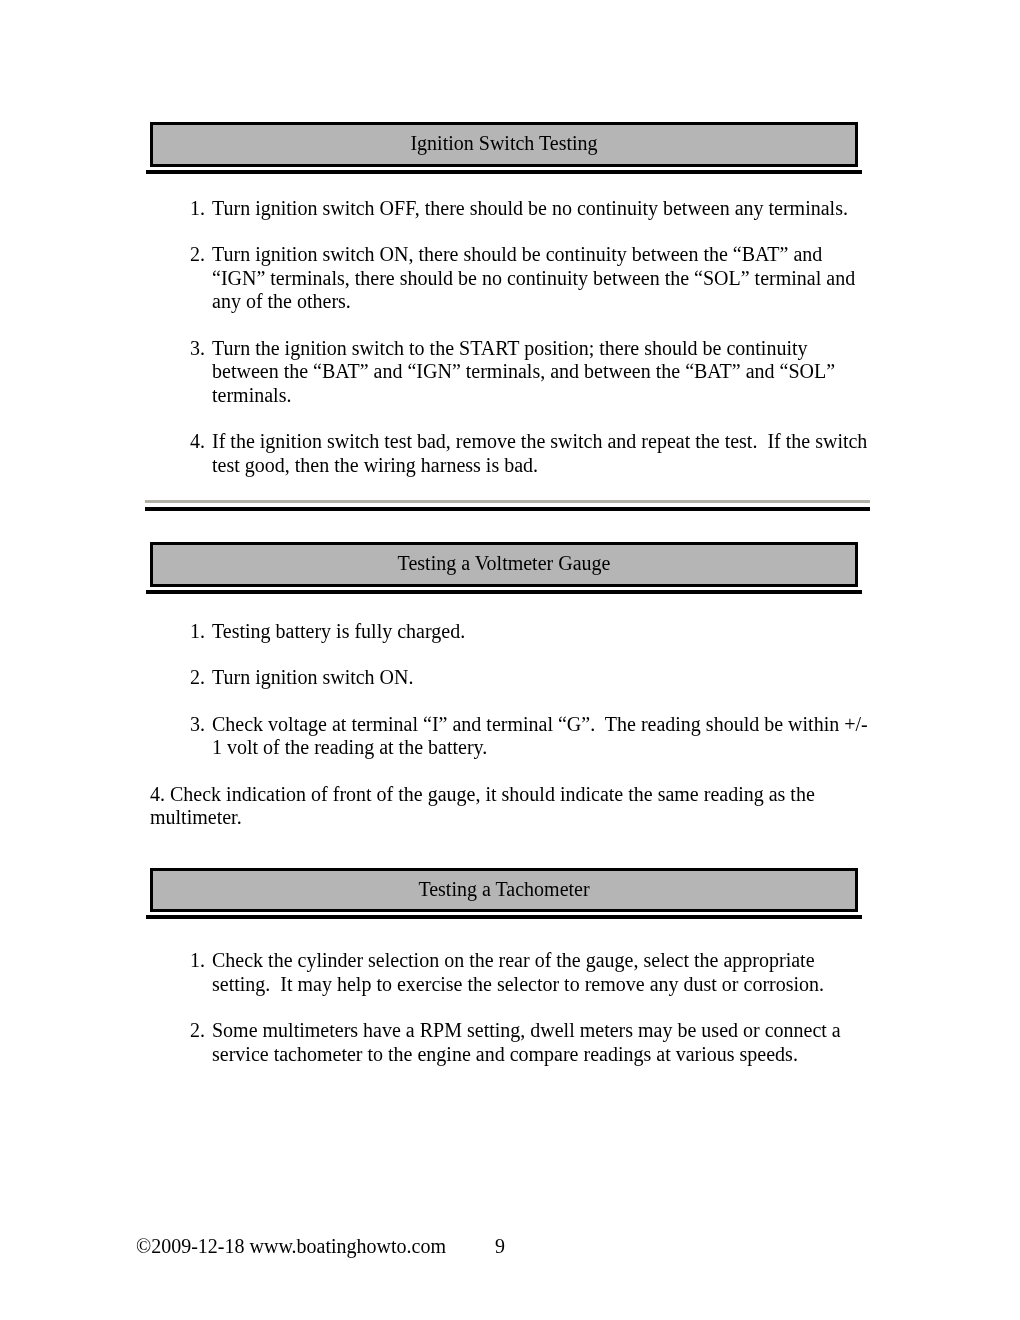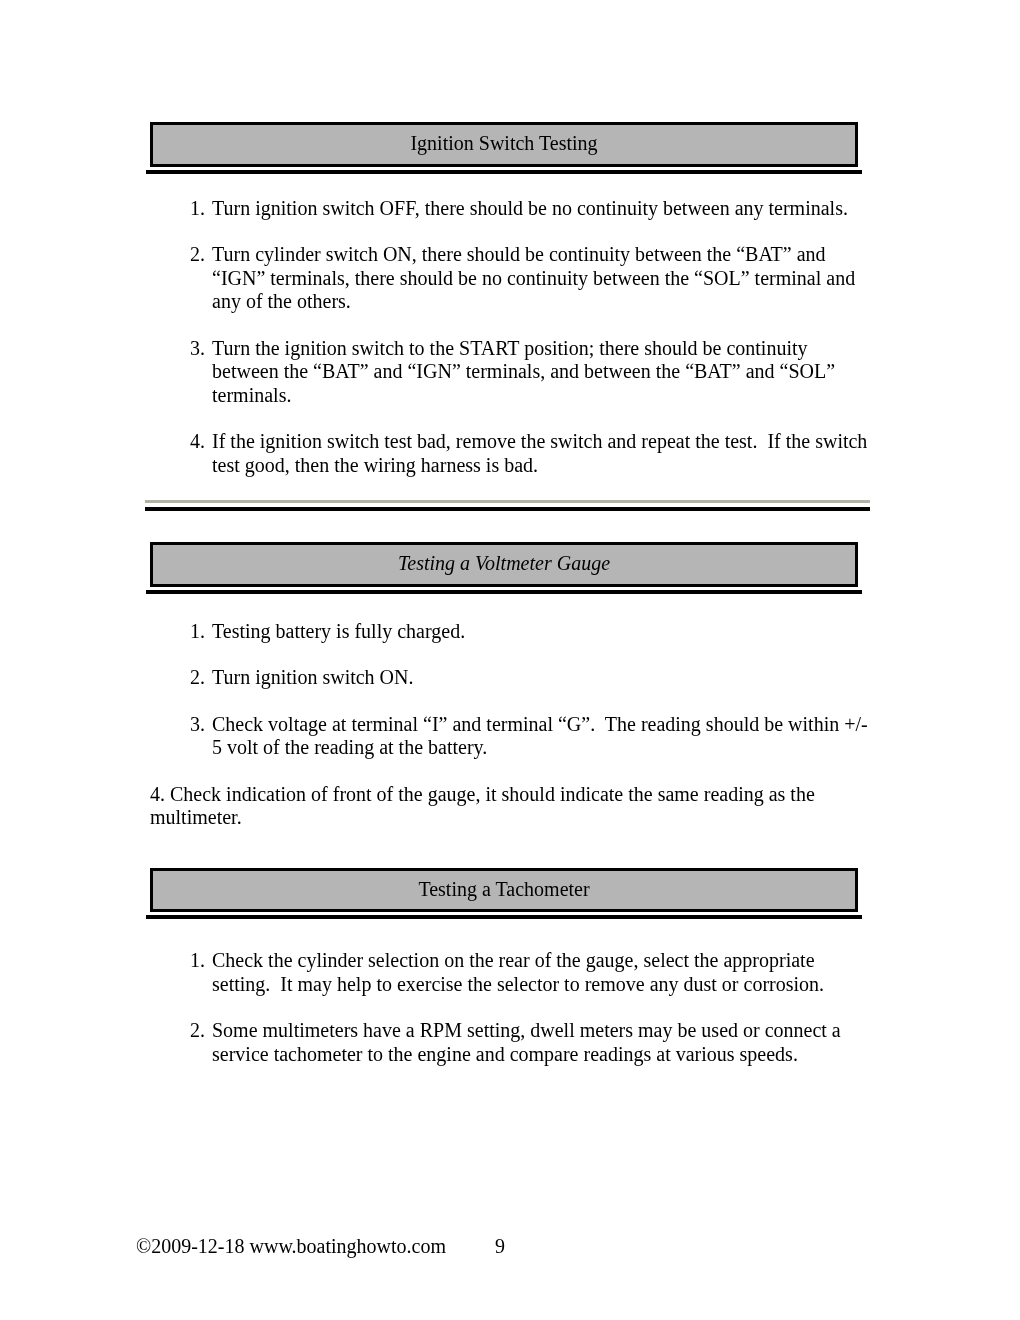--- a/index.html
+++ b/index.html
@@ -16,21 +16,21 @@
     background: #ffffff;
     overflow: hidden;
     font-family: "Liberation Serif", serif;
     font-size: 20px;
     line-height: 23.5px;
     color: #000000;
   }
   
   .hdr-wrap { margin-left: 150px; margin-right: 162px; }
   .hdr-wrap.first  { padding-top: 122px; }
-  .hdr-wrap.second { margin-top: 31px; font-style: italic; }
+  .hdr-wrap.second { margin-top: 31px; }
   .hdr-wrap.third  { margin-top: 38px; }
   .hdr-box {
     border: 3px solid #000;
     background: var(--header-fill, #b5b5b5);
     text-align: center;
     padding: 7px 4px 8px 4px;
   }
   .hdr-rule {
     height: 4px;
     background: var(--rule-black, #000);
@@ -74,42 +74,42 @@
 
   <section>
     <div class="hdr-wrap first">
       <div class="hdr-box">
         <span>Ignition Switch Testing</span>
       </div>
       <div class="hdr-rule"></div>
     </div>
     <ol class="steps">
       <li>Turn ignition switch OFF, there should be no continuity between any terminals.</li>
-      <li>Turn cylinder switch ON, there should be continuity between the “BAT” and “IGN” terminals, there should be no continuity between the “SOL” terminal and any of the others.</li>
+      <li>Turn ignition switch ON, there should be continuity between the “BAT” and “IGN” terminals, there should be no continuity between the “SOL” terminal and any of the others.</li>
       <li>Turn the ignition switch to the START position; there should be continuity between the “BAT” and “IGN” terminals, and between the “BAT” and “SOL” terminals.</li>
       <li>If the ignition switch test bad, remove the switch and repeat the test.  If the switch test good, then the wiring harness is bad.</li>
     </ol>
   </section>
 
   <div class="divider">
     <div class="divider-gray"></div>
     <div class="divider-black"></div>
   </div>
 
   <section>
     <div class="hdr-wrap second">
       <div class="hdr-box">
         <span>Testing a Voltmeter Gauge</span>
       </div>
       <div class="hdr-rule"></div>
     </div>
     <ol class="steps v-steps">
       <li>Testing battery is fully charged.</li>
       <li>Turn ignition switch ON.</li>
-      <li>Check voltage at terminal “I” and terminal “G”.  The reading should be within +/- 5 volt of the reading at the battery.</li>
+      <li>Check voltage at terminal “I” and terminal “G”.  The reading should be within +/- 1 volt of the reading at the battery.</li>
     </ol>
     <p class="body-text trail-para">4. Check indication of front of the gauge, it should indicate the same reading as the multimeter.</p>
   </section>
 
   <section>
     <div class="hdr-wrap third">
       <div class="hdr-box">
         <span>Testing a Tachometer</span>
       </div>
       <div class="hdr-rule"></div>

